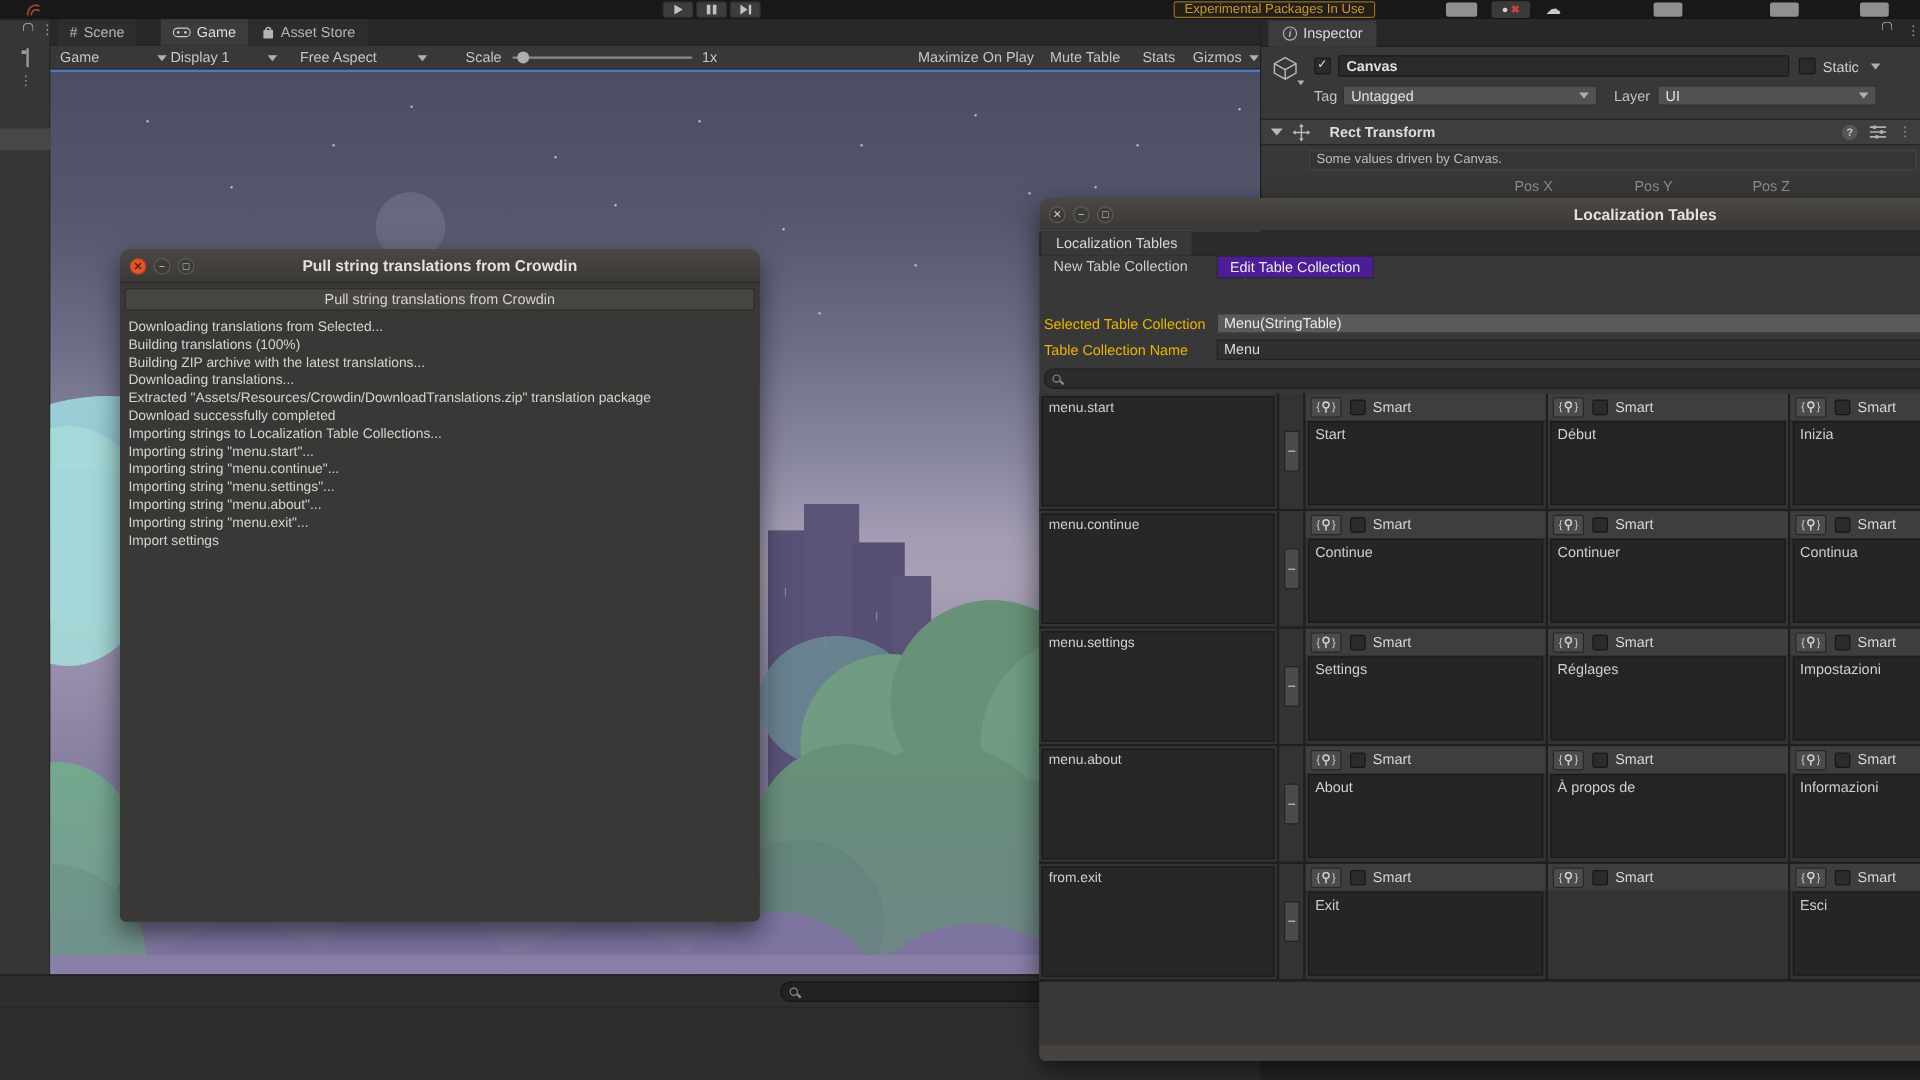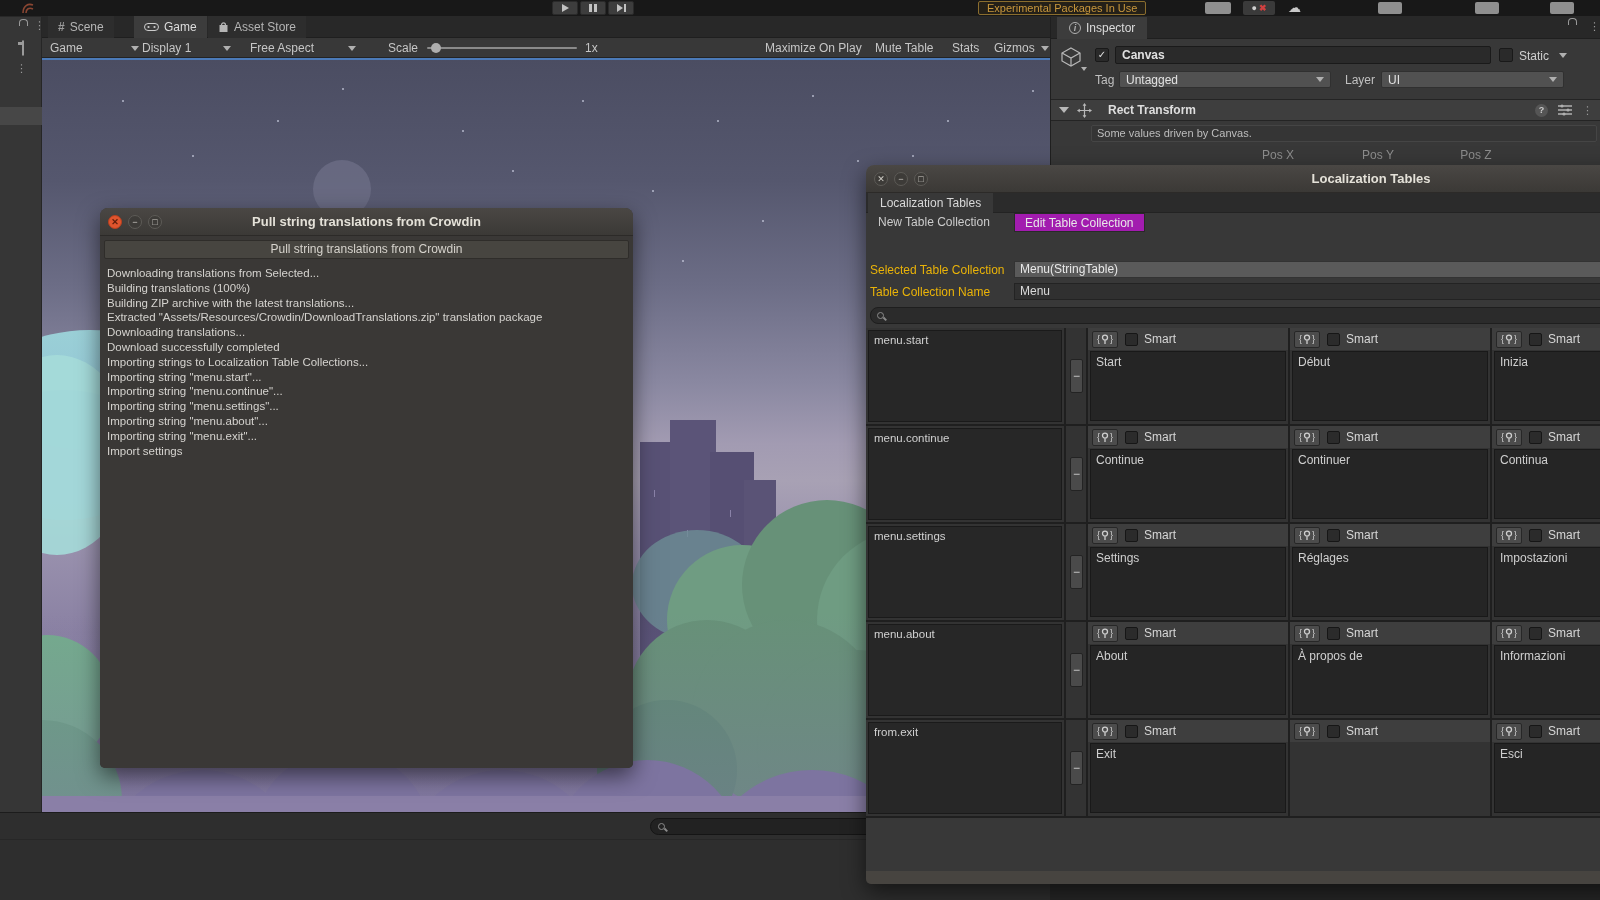--- a/index.html
+++ b/index.html
@@ -79,21 +79,21 @@
   .foldout { width:0; height:0; border-left:5px solid transparent; border-right:5px solid transparent; border-top:6px solid #b8b8b8; }
   .helpq { width:13px; height:13px; border-radius:50%; background:#555; color:#ccc; font-size:9px; font-weight:bold; text-align:center; line-height:13px; }
 
   
   .locwin { left:866px; top:165px; width:762px; height:719px; }
   .loc-content { position:absolute; left:0; top:28px; right:0; bottom:13px; background:#383838; }
   .loc-gtk-bottom { position:absolute; left:0; bottom:0; width:100%; height:13px; background:#474440; border-radius:0 0 5px 5px; }
   .loc-tabstrip { position:absolute; left:0; top:0; width:100%; height:20px; background:#2b2b2b; border-bottom:1px solid #232323; }
   .loc-tab { position:absolute; left:2px; top:0; height:20px; padding:0 12px; background:#383838; color:#d8d8d8; line-height:20px; }
   .tbtn { position:absolute; top:20px; height:19px; padding:0 10px; color:#cccccc; line-height:19px; }
-  .tbtn.selected { background:#a21caf; border:1px solid #292929; color:#e8e8e8; }
+  .tbtn.selected { background:#4c1d95; border:1px solid #292929; color:#e8e8e8; }
   .loc-label { position:absolute; left:4px; color:#eab308; line-height:18px; }
   .objfield { position:absolute; left:148px; right:0; height:17px; background:#5a5a5a; border:1px solid #333; color:#e8e8e8; padding:0 5px; line-height:15px; }
   .namefield { position:absolute; left:148px; right:0; height:17px; background:#303030; border:1px solid #232323; color:#dadada; padding:0 5px; line-height:15px; }
   .searchwrap { position:absolute; left:4px; right:0; top:114px; height:17px; background:#2b2b2b; border:1px solid #1e1e1e; border-radius:8px; display:flex; align-items:center; padding:0 6px; }
   .mag { width:7px; height:7px; border:1.5px solid #8a8a8a; border-radius:50%; position:relative; flex:0 0 auto; }
   .mag::after { content:''; position:absolute; width:4px; height:1.5px; background:#8a8a8a; transform:rotate(45deg); right:-3.5px; bottom:-1px; }
   .searchinput { background:transparent; border:none; outline:none; color:#ddd; font-size:11px; width:90%; }
 
   .loctable { position:absolute; left:0; top:135px; bottom:13px; width:100%; }
   .thead { position:absolute; left:0; top:0; width:100%; height:45px; background:#3a3a3a; border-bottom:2px solid #1f1f1f; display:flex; }
@@ -352,22 +352,22 @@
       <span class="ubtn" style="left:28px">−</span>
       <span class="ubtn" style="left:48px">□</span>
       <span class="title-text">Pull string translations from Crowdin</span>
     </div>
     <div class="crowdin-body">
       <div class="crowdin-action">Pull string translations from Crowdin</div>
       <div class="crowdin-log">
           <div>Downloading translations from Selected...</div>
           <div>Building translations (100%)</div>
           <div>Building ZIP archive with the latest translations...</div>
+          <div>Downloading translations...</div>
           <div>Extracted "Assets/Resources/Crowdin/DownloadTranslations.zip" translation package</div>
-          <div>Downloading translations...</div>
           <div>Download successfully completed</div>
           <div>Importing strings to Localization Table Collections...</div>
           <div>Importing string "menu.start"...</div>
           <div>Importing string "menu.continue"...</div>
           <div>Importing string "menu.settings"...</div>
           <div>Importing string "menu.about"...</div>
           <div>Importing string "menu.exit"...</div>
           <div>Import settings</div>
         </div>
     </div>

